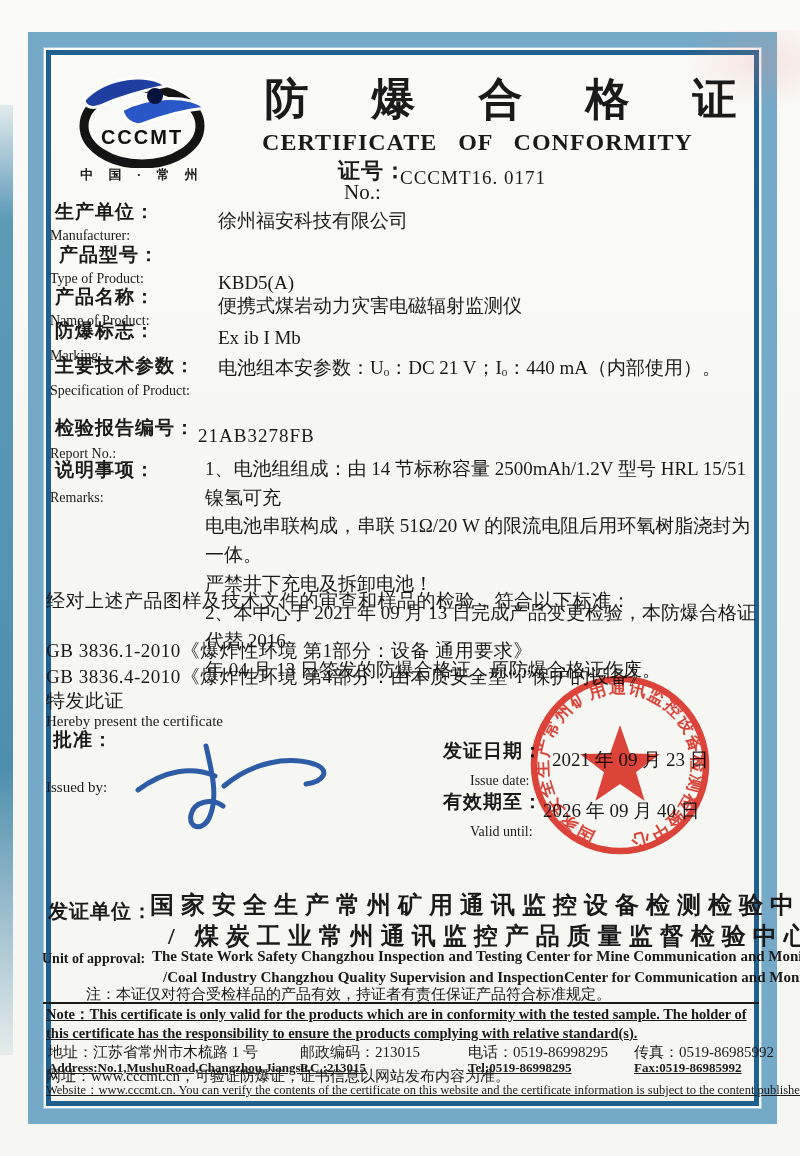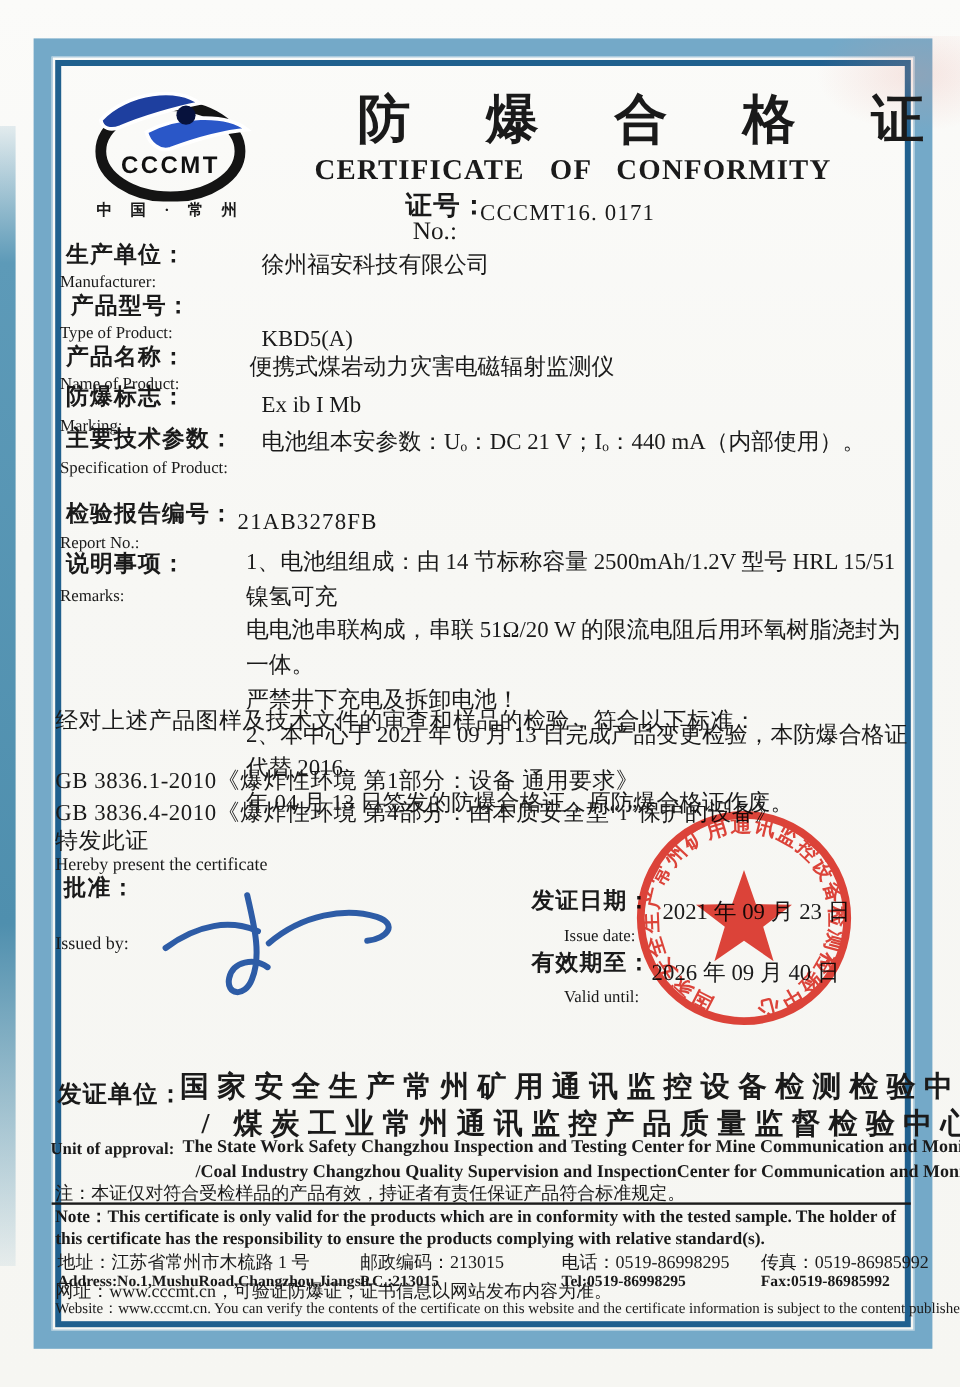--- a/index.html
+++ b/index.html
@@ -17,29 +17,29 @@
     border:15px solid #74a9c8;box-sizing:border-box;
     box-shadow:inset 0 0 0 1px #a8c9dd;}
   .frame-inner{position:absolute;inset:3px;border:5px solid #20608e;}
   .scan-edge{position:absolute;left:0;top:105px;width:13px;height:950px;
     background:linear-gradient(180deg,rgba(90,150,178,.15),#5d9ab8 12%,#4f8fae 70%,rgba(90,150,178,.1));}
   .smudge{position:absolute;right:0;top:30px;width:120px;height:80px;
     background:radial-gradient(ellipse at 70% 40%,rgba(226,148,138,.22),rgba(226,148,138,0) 70%);}
   .lblcn{font-size:19px;font-weight:600;letter-spacing:1px;}
   .lblen{font-size:14px;}
   .val{font-size:19px;}
-  .title-cn{font-size:44px;font-weight:700;letter-spacing:26px;padding-left:26px;text-align:right;}
+  .title-cn{font-size:44px;font-weight:700;letter-spacing:26px;padding-left:26px;text-align:center;}
   .title-en{font-size:24px;font-weight:600;letter-spacing:1px;word-spacing:14px;text-align:center;}
   .remarks-text{white-space:pre-line;font-size:19px;line-height:28.7px;}
   .std{font-size:19px;letter-spacing:.5px;}
   .en-small{font-size:15px;}
   .issuer-name{font-size:24px;font-weight:700;letter-spacing:7px;}
   .issuer-en{font-size:15px;font-weight:700;}
   .foot-cn{font-size:15px;}
-  .foot-en{font-size:13px;font-weight:600;}
+  .foot-en{font-size:13px;font-weight:600;text-decoration:underline;}
   .rule{position:absolute;background:#1b1b1b;height:2px;}
   .region{font-size:13px;letter-spacing:6px;font-weight:600;text-align:center;}
   .stamp{mix-blend-mode:multiply;opacity:.88;}
   .sig{opacity:.92;}
 </style>
 </head>
 <body>
 
 <div class="page">
 
@@ -67,21 +67,21 @@
   <div class="abs lblcn" style="left:55px;top:199px;">生产单位：</div>
   <div class="abs lblen" style="left:50px;top:228px;">Manufacturer:</div>
   <div class="abs val" style="left:218px;top:208px;">徐州福安科技有限公司</div>
 
   <div class="abs lblcn" style="left:44px;top:242px;margin-left:15px;">产品型号：</div>
   <div class="abs lblen" style="left:50px;top:271px;">Type of Product:</div>
   <div class="abs val" style="left:218px;top:252px;margin-top:20px;">KBD5(A)</div>
 
   <div class="abs lblcn" style="left:55px;top:284px;">产品名称：</div>
   <div class="abs lblen" style="left:50px;top:313px;">Name of Product:</div>
-  <div class="abs val" style="left:208px;top:293px;">便携式煤岩动力灾害电磁辐射监测仪</div>
+  <div class="abs val" style="left:218px;top:293px;">便携式煤岩动力灾害电磁辐射监测仪</div>
 
   <div class="abs lblcn" style="left:55px;top:318px;">防爆标志：</div>
   <div class="abs lblen" style="left:50px;top:348px;">Marking:</div>
   <div class="abs val" style="left:218px;top:327px;">Ex ib I Mb</div>
 
   <div class="abs lblcn" style="left:55px;top:353px;">主要技术参数：</div>
   <div class="abs lblen" style="left:50px;top:383px;">Specification of Product:</div>
   <div class="abs val" style="left:218px;top:355px;">电池组本安参数：Uₒ：DC 21 V；Iₒ：440 mA（内部使用）。</div>
 
   <div class="abs lblcn" style="left:55px;top:415px;">检验报告编号：</div>
@@ -133,21 +133,21 @@
     <path d="M110,70 L119.9,98.4 L150,99 L126,117.2 L134.7,146 L110,129 L85.3,146 L94,117.2 L70,99 L100.1,98.4 Z" fill="#e02b20"></path>
   </svg>
 
   <div class="abs lblcn" style="left:48px;top:898px;font-size:20px;">发证单位：</div>
   <div class="abs issuer-name" style="left:150px;top:889px;">国家安全生产常州矿用通讯监控设备检测检验中心</div>
   <div class="abs issuer-name" style="left:168px;top:920px;">/ 煤炭工业常州通讯监控产品质量监督检验中心</div>
   <div class="abs" style="left:42px;top:951px;font-size:14px;font-weight:600;">Unit of approval:</div>
   <div class="abs issuer-en" style="left:152px;top:948px;">The State Work Safety Changzhou Inspection and Testing Center for Mine Communication and Monitoring Devices</div>
   <div class="abs issuer-en" style="left:163px;top:969px;">/Coal Industry Changzhou Quality Supervision and InspectionCenter for Communication and Monitoring Products</div>
 
-  <div class="abs foot-cn" style="left:46px;top:985px;">注：本证仅对符合受检样品的产品有效，持证者有责任保证产品符合标准规定。</div>
+  <div class="abs foot-cn" style="left:46px;top:985px;padding-left:40px;">注：本证仅对符合受检样品的产品有效，持证者有责任保证产品符合标准规定。</div>
   <div class="rule" style="left:43px;top:1002px;width:716px;"></div>
   <div class="abs foot-en" style="left:46px;top:1005px;width:712px;white-space:normal;font-size:14.5px;line-height:18.5px;">Note：This certificate is only valid for the products which are in conformity with the tested sample. The holder of this certificate has the responsibility to ensure the products complying with relative standard(s).</div>
 
   <div class="abs foot-cn" style="left:48px;top:1043px;">地址：江苏省常州市木梳路 1 号</div>
   <div class="abs foot-cn" style="left:300px;top:1043px;">邮政编码：213015</div>
   <div class="abs foot-cn" style="left:468px;top:1043px;">电话：0519-86998295</div>
   <div class="abs foot-cn" style="left:634px;top:1043px;">传真：0519-86985992</div>
 
   <div class="abs foot-en" style="left:48px;top:1060px;">Address:No.1,MushuRoad,Changzhou,Jiangsu</div>
   <div class="abs foot-en" style="left:300px;top:1060px;">P.C.:213015</div>

